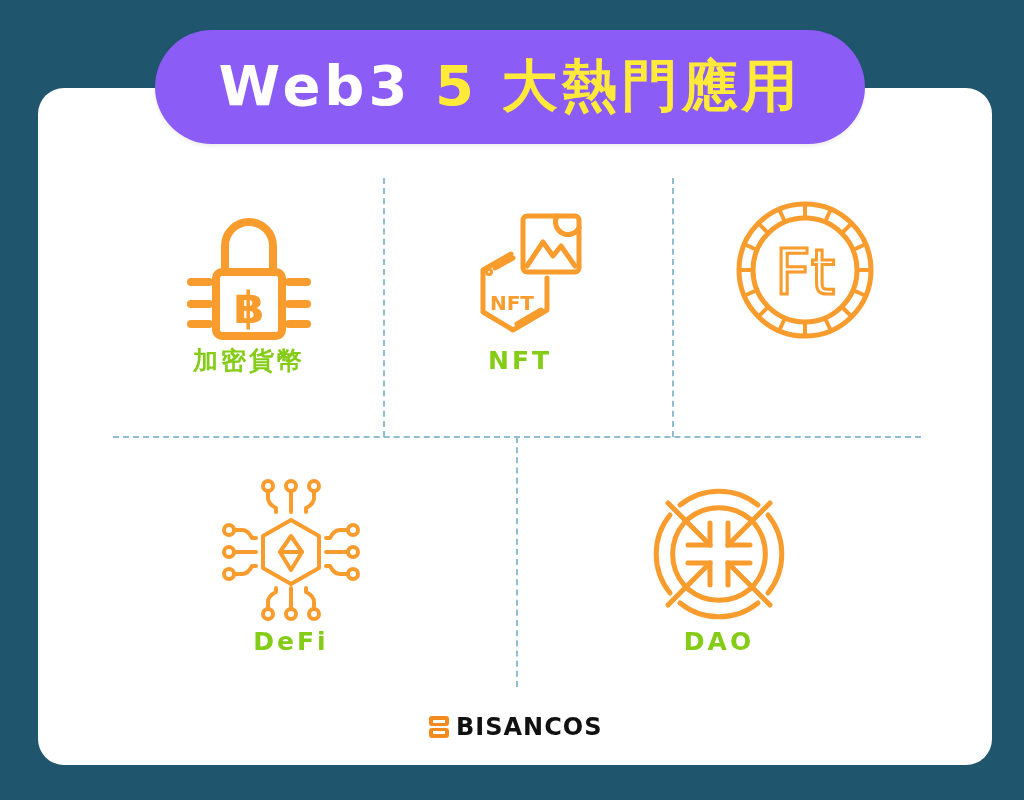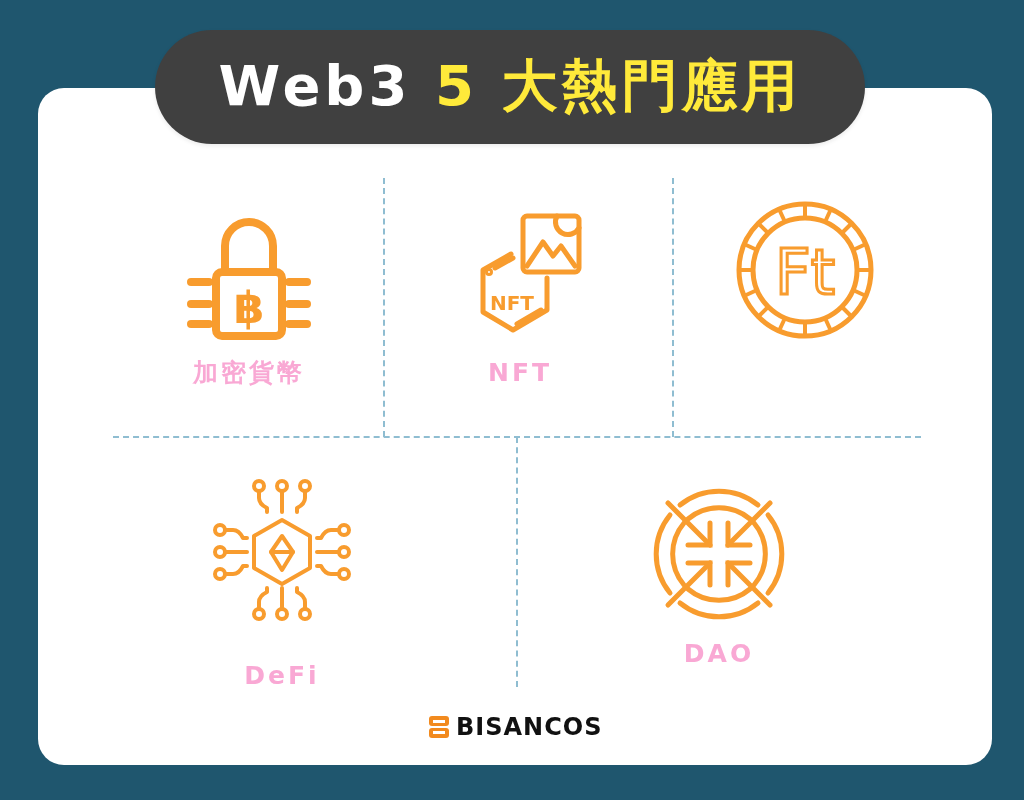--- a/index.html
+++ b/index.html
@@ -1,26 +1,26 @@
 <!DOCTYPE html>
 <html><head>
 <meta charset="utf-8">
 <style>
   html, body { margin:0; padding:0; }
   body { width:1024px; height:800px; background:#1f566e; position:relative; overflow:hidden; font-family:"DejaVu Sans", sans-serif; }
   .card { position:absolute; left:38px; top:88px; width:954px; height:677px; background:#ffffff; border-radius:26px; }
-  .title-pill { position:absolute; left:155px; top:30px; width:710px; height:114px; background:#404040; border-radius:57px; display:flex; align-items:center; justify-content:center; box-shadow:0 2px 4px rgba(0,0,0,0.08); }
+  .title-pill { position:absolute; left:155px; top:30px; width:710px; height:114px; background:#8b5cf6; border-radius:57px; display:flex; align-items:center; justify-content:center; box-shadow:0 2px 4px rgba(0,0,0,0.08); }
   .title-text { font-family:"DejaVu Sans", sans-serif; font-weight:bold; font-size:56px; letter-spacing:4px; white-space:nowrap; }
   .title-white { color:#ffffff; }
   .title-yellow { color:#ffea3a; }
   .vdash { position:absolute; width:0; border-left:2px dashed #8fbdd1; }
   .hdash { position:absolute; height:0; border-top:2px dashed #8fbdd1; }
   .item { position:absolute; display:flex; flex-direction:column; align-items:center; }
   .item svg { display:block; }
-  .label { color:#f9a8d4; font-weight:bold; font-size:25px; letter-spacing:3px; margin-top:16px; white-space:nowrap; }
+  .label { color:#84cc16; font-weight:bold; font-size:25px; letter-spacing:3px; margin-top:4px; white-space:nowrap; }
   .logo { position:absolute; left:428px; top:713px; display:flex; align-items:center;text-align:right; }
   .logo-text { font-family:"DejaVu Sans", sans-serif; font-weight:bold; font-size:24px; color:#111; letter-spacing:1px; margin-left:6px; }
 </style>
 </head>
 <body>
 
 <div class="card"></div>
 
 <div class="title-pill">
   <span class="title-text">
@@ -88,21 +88,21 @@
         <line x1="11" y1="46" x2="24" y2="52"></line>
           <line x1="11" y1="98" x2="24" y2="92"></line>
         <line x1="133" y1="46" x2="120" y2="52"></line>
           <line x1="133" y1="98" x2="120" y2="92"></line>
       </g>
     </g>
     <text x="72" y="96" text-anchor="middle" font-family="DejaVu Sans, sans-serif" font-size="62" fill="none" stroke="#f89c2e" stroke-width="3">Ft</text>
   </svg>
 </div>
 
-<div class="item" style="left:202px; top:478px; width:160px;gap:22px;">
+<div class="item" style="left:211px; top:478px; width:160px;">
   <svg width="150" height="145" viewBox="0 0 150 145">
     <g fill="none" stroke="#f89c2e" stroke-width="4" stroke-linecap="round" stroke-linejoin="round">
       <polygon points="75,42 103,58 103,90 75,106 47,90 47,58"></polygon>
       <polygon points="75,58 86,74 75,92 64,74"></polygon>
       <line x1="64" y1="74" x2="86" y2="74"></line>
 
       <circle cx="52" cy="8" r="5"></circle>
         <circle cx="75" cy="8" r="5"></circle>
         <circle cx="98" cy="8" r="5"></circle>
       <path d="M52 13 V20 Q52 26 60 30 V34"></path>

